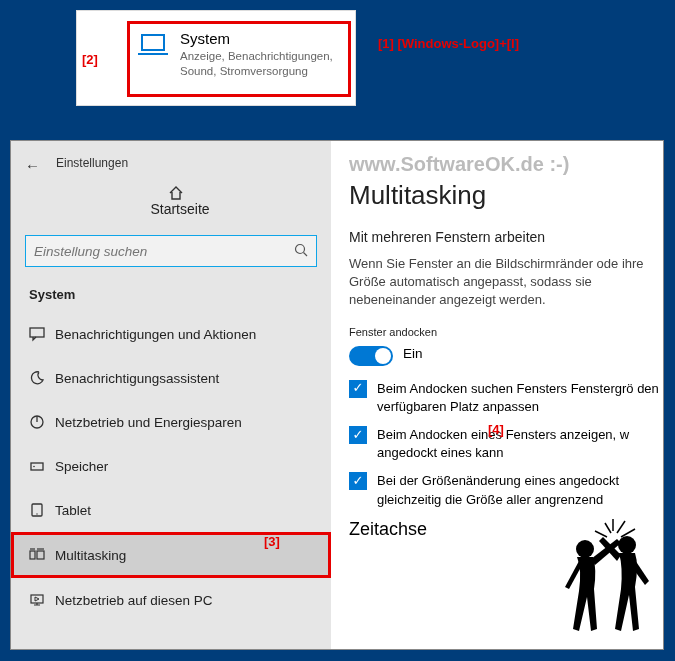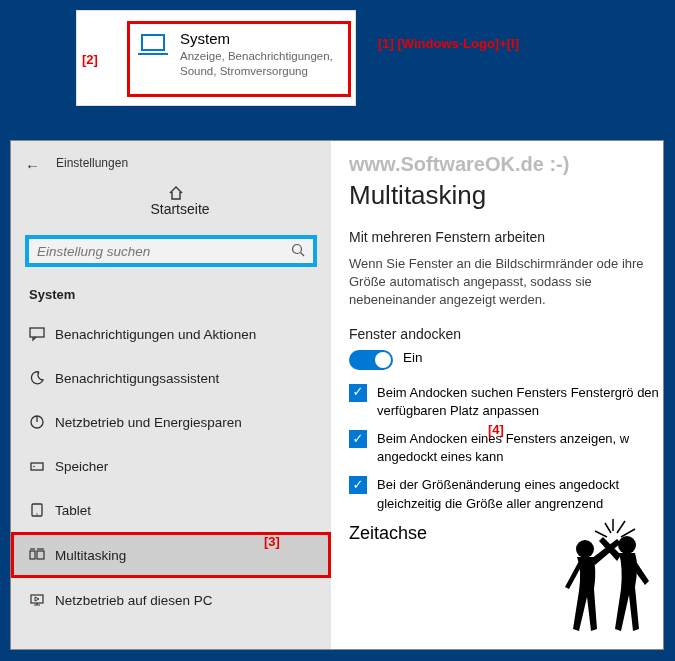--- a/index.html
+++ b/index.html
@@ -17,33 +17,33 @@
 .anno2 { left: 82px; top: 52px; }
 .anno3 { left: 264px; top: 534px; }
 .anno4 { left: 488px; top: 422px; }
 
 .settings-window { position: absolute; left: 10px; top: 140px; width: 654px; height: 510px; background: #fff; display: flex; border: 1px solid #888; }
 .sidebar { width: 320px; background: #e6e6e6; display: flex; flex-direction: column; }
 .sidebar-header { display: flex; align-items: center; height: 44px; padding-left: 14px; font-size: 12px; color: #333; }
 .back-arrow { font-size: 15px; margin-right: 16px; }
 .home-row { display: flex; align-items: center; height: 42px; padding-left: 18px; font-size: 14px; color: #222; cursor: pointer; flex-direction: column; }
 .home-row .ico { width: 24px; display: inline-flex; }
-.search-box { margin: 8px 14px 14px 14px; height: 32px; border: 4px solid #0ea5e9; background: #f2f2f2; display: flex; align-items: center; padding: 0 8px; font-size: 13.5px; color: #666; justify-content: space-between; }
+.search-box { margin: 8px 14px 14px 14px; height: 32px; border: 1px solid #0ea5e9; background: #f2f2f2; display: flex; align-items: center; padding: 0 8px; font-size: 13.5px; color: #666; justify-content: space-between; }
 .search-box input { border: none; background: transparent; outline: none; font-size: 13.5px; width: 240px; font-style: italic; color: #555; }
 .section-label { padding: 6px 18px 10px 18px; font-size: 13px; font-weight: 600; color: #222; }
 .nav-item { display: flex; align-items: center; height: 44px; padding-left: 18px; font-size: 13.5px; color: #222; cursor: pointer; }
 .nav-item .ico { width: 26px; display: inline-flex; align-items: center; }
 .nav-item.selected { background: #cfcfcf; border: 3px solid #e60000; height: 46px; padding-left: 15px; }
 
 .content { flex: 1; padding: 12px 0 0 18px; overflow: hidden; position: relative; }
 .watermark { color: #bbb; font-size: 20px; font-weight: bold; margin-bottom: 4px; }
 .page-title { font-size: 26px; font-weight: 400; color: #222; margin-bottom: 18px; }
 .section-title { font-size: 14px; font-weight: 400; color: #222; margin-bottom: 10px; }
 .section-desc { font-size: 13px; color: #444; line-height: 1.4; margin-bottom: 16px; }
-.sub-label { font-size: 14px; color: #222; margin-bottom: 8px; }
+.sub-label { font-size: 11px; color: #222; margin-bottom: 8px; }
 
 .toggle { display: flex; align-items: flex-start; margin-bottom: 14px; }
 .toggle-track { width: 44px; height: 20px; background: #0078d4; border-radius: 10px; position: relative; }
 .toggle-knob { position: absolute; right: 2px; top: 2px; width: 16px; height: 16px; background: #fff; border-radius: 50%; }
 .toggle-label { margin-left: 10px; font-size: 13.5px; }
 
 .check-row { display: flex; align-items: flex-start; margin-bottom: 10px; font-size: 13px; line-height: 1.4; }
 .checkbox { width: 18px; height: 18px; background: #0078d4; flex-shrink: 0; margin-right: 10px; display: flex; align-items: center; justify-content: center; color: #fff; font-size: 13px; }
 .timeline-title { font-size: 18px; margin-top: 1px; }
 

